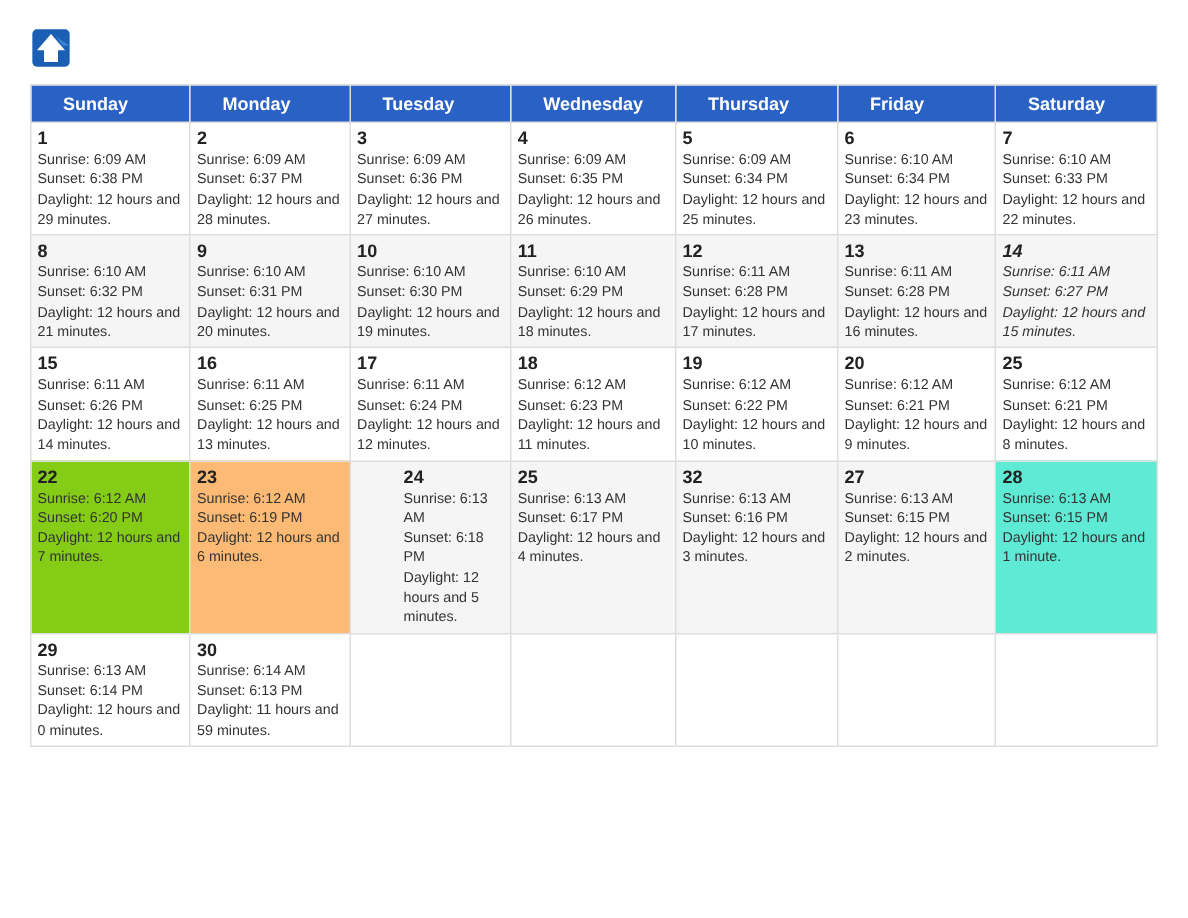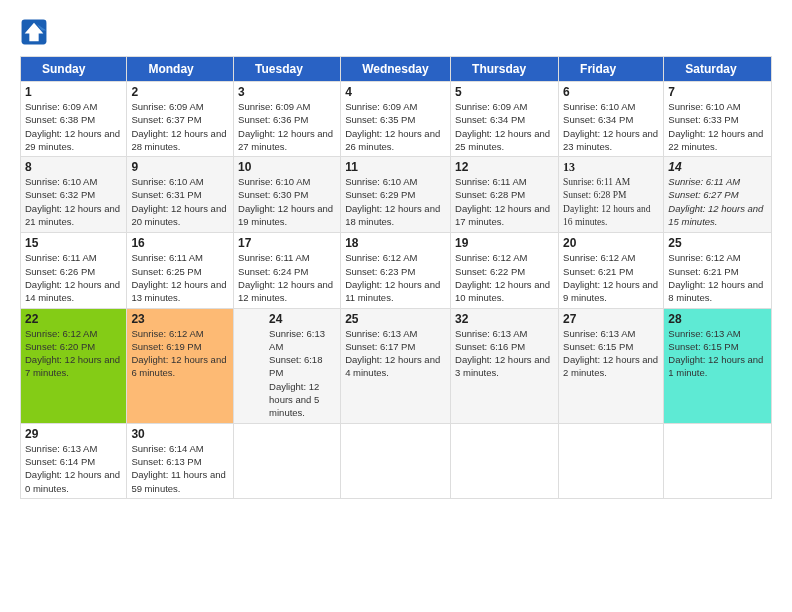--- a/index.html
+++ b/index.html
@@ -160,21 +160,21 @@
             <div class="day-info">Sunrise: 6:10 AM<br>Sunset: 6:30 PM<br>Daylight: 12 hours and 19 minutes.</div>
           </td>
           <td style="background: rgb(245, 245, 245); margin-left: 44px;">
             <span class="day-num">11</span>
             <div class="day-info">Sunrise: 6:10 AM<br>Sunset: 6:29 PM<br>Daylight: 12 hours and 18 minutes.</div>
           </td>
           <td style="background: rgb(245, 245, 245);">
             <span class="day-num">12</span>
             <div class="day-info">Sunrise: 6:11 AM<br>Sunset: 6:28 PM<br>Daylight: 12 hours and 17 minutes.</div>
           </td>
-          <td style="background: rgb(245, 245, 245); font-family: Liberation Serif, serif;">
+          <td style="background: rgb(245, 245, 245);">
             <span class="day-num">13</span>
             <div class="day-info">Sunrise: 6:11 AM<br>Sunset: 6:28 PM<br>Daylight: 12 hours and 16 minutes.</div>
           </td>
           <td style="background: rgb(245, 245, 245); font-style: italic;">
             <span class="day-num">14</span>
             <div class="day-info">Sunrise: 6:11 AM<br>Sunset: 6:27 PM<br>Daylight: 12 hours and 15 minutes.</div>
           </td>
         </tr>
         <tr>
           <td>

